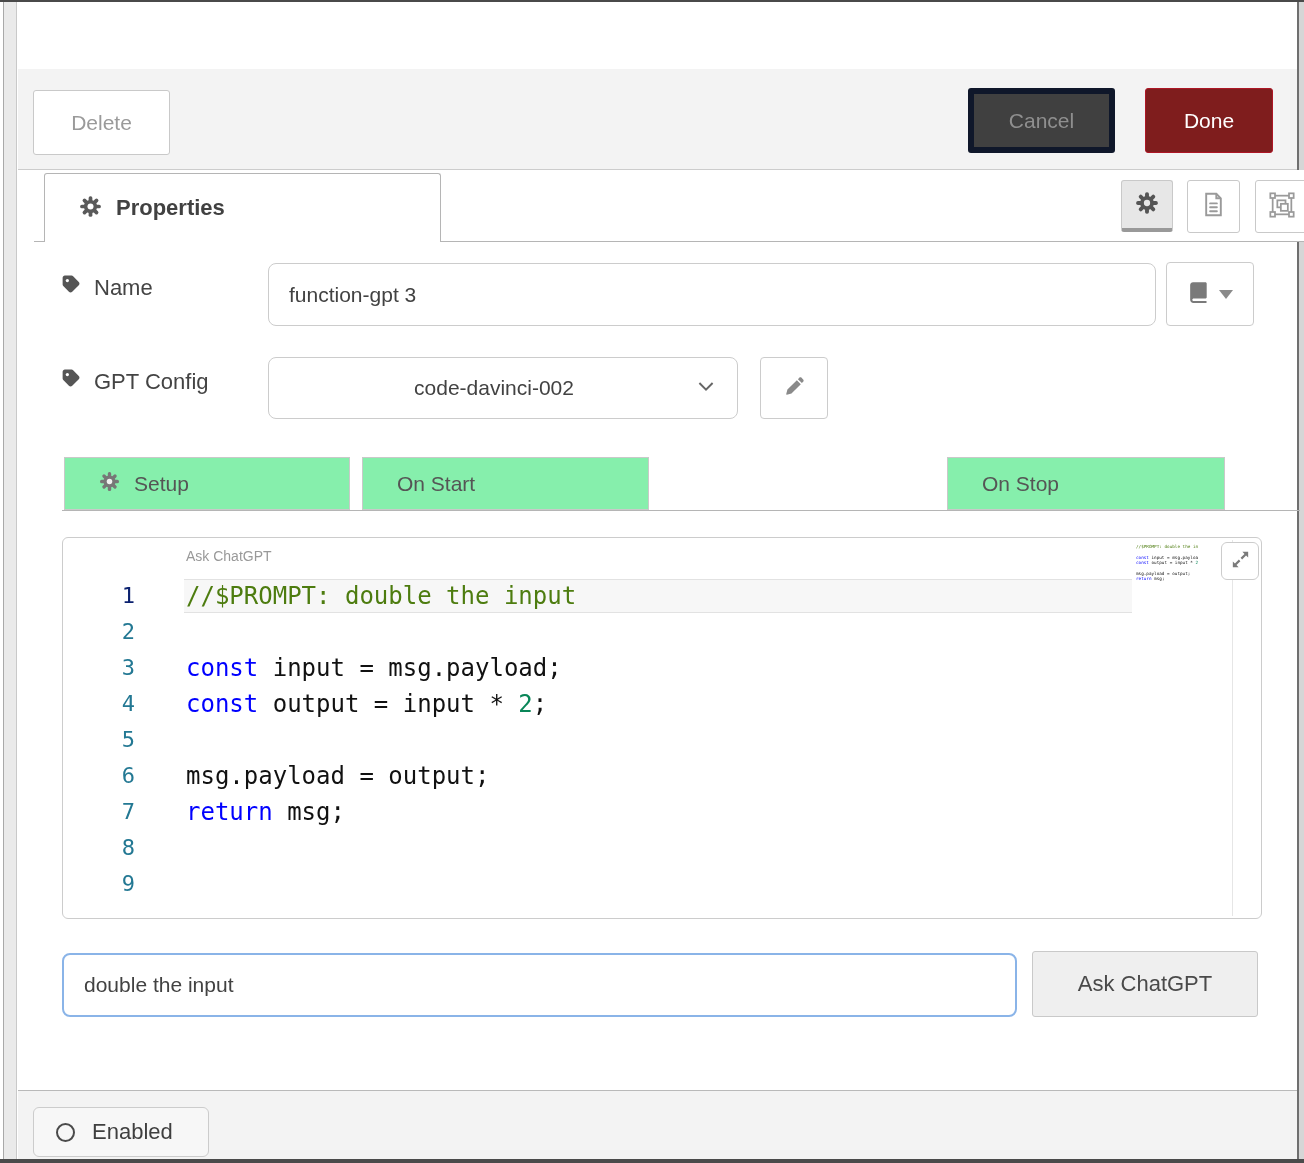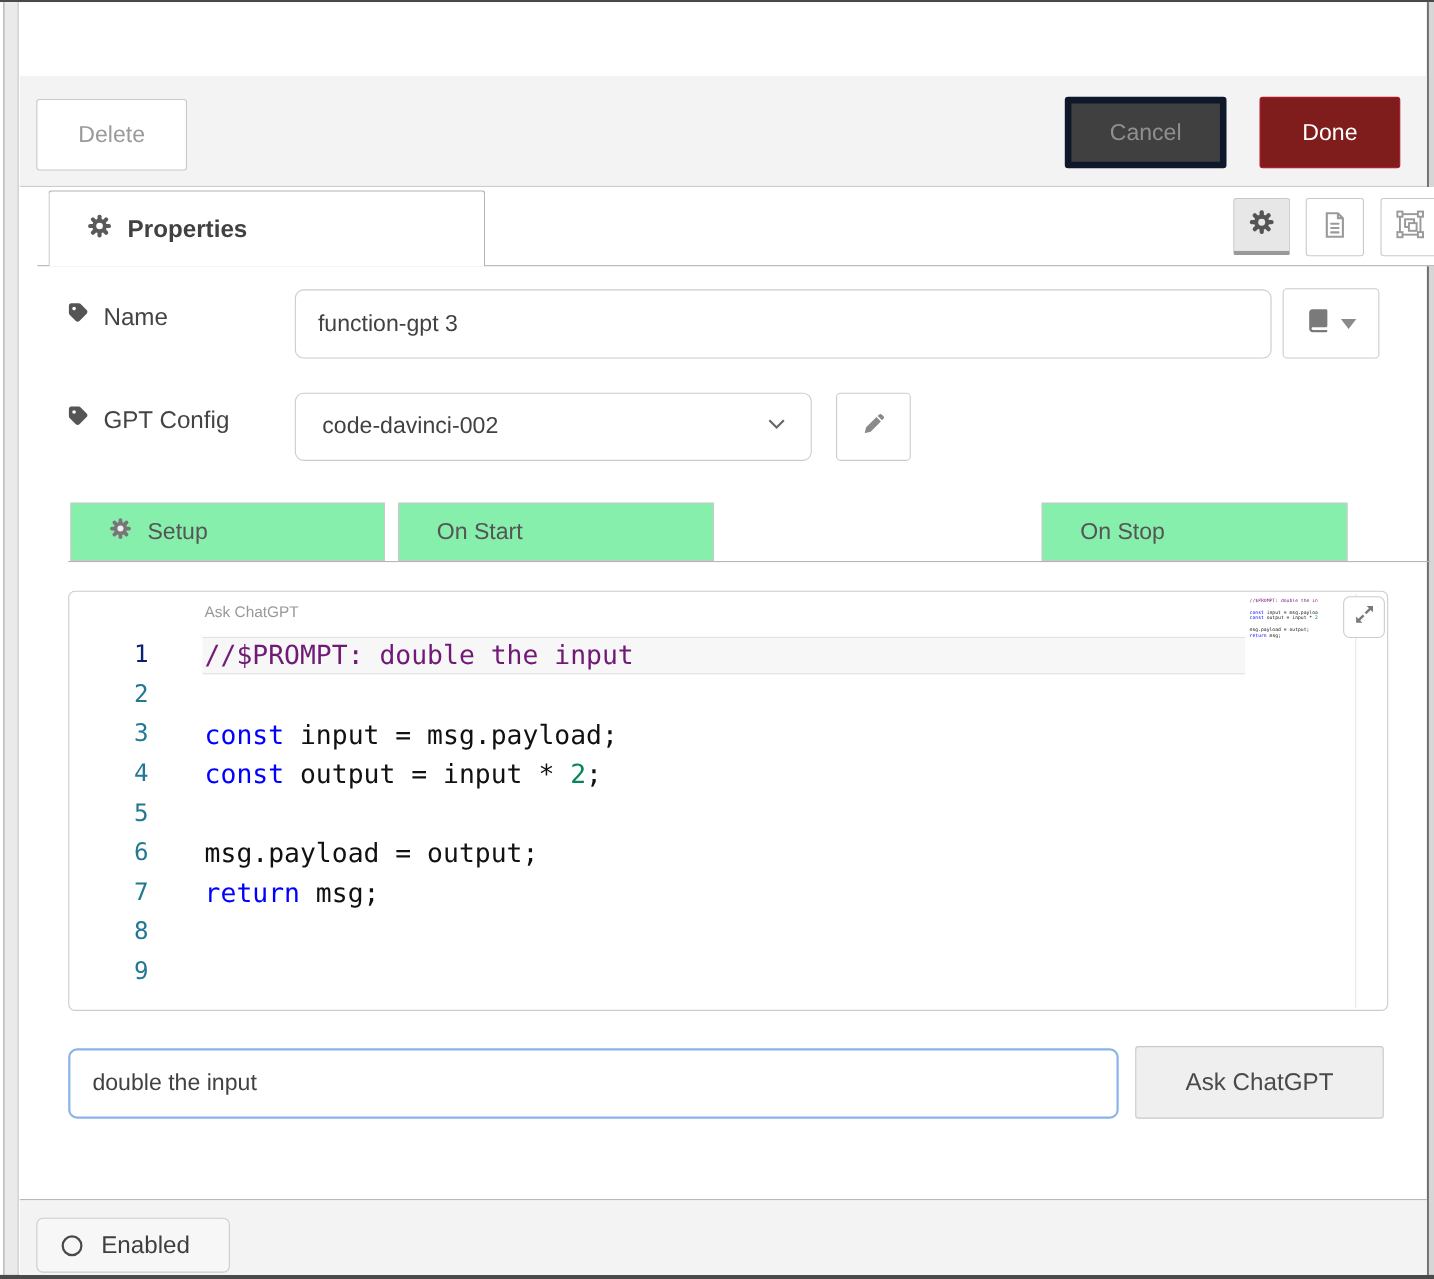--- a/index.html
+++ b/index.html
@@ -39,37 +39,37 @@
 
   
   .field-label { position:absolute; display:flex; align-items:center; gap:13px; font-size:22px; color:#444; }
   .lab-name { left:42px; top:272px; }
   .lab-gpt  { left:42px; top:366px; }
   .txt-input { position:absolute; border:1px solid #ccc; border-radius:8px; font-size:21px; color:#424242; padding:0 20px; font-family:"Liberation Sans",sans-serif; background:#fff; outline:none; }
   .inp-name { left:250px; top:261px; width:888px; height:63px; }
   .book-btn { position:absolute; left:1148px; top:260px; width:88px; height:64px; background:#fff; border:1px solid #ccc; border-radius:4px; display:flex; align-items:center; justify-content:center; gap:9px; cursor:pointer; }
   .caret-down { width:0; height:0; border-left:7px solid transparent; border-right:7px solid transparent; border-top:9px solid #8a8a8a; }
   .gpt-select { position:absolute; left:250px; top:355px; width:470px; height:62px; border:1px solid #ccc; border-radius:8px; background:#fff; display:flex; align-items:center; font-size:21px; color:#424242; padding:0 20px 0 24px; cursor:pointer; }
-  .gpt-select .val { flex:1; }
+  .gpt-select .val { flex:1;text-align:center; }
   .pencil-btn { position:absolute; left:742px; top:355px; width:68px; height:62px; background:#fff; border:1px solid #ccc; border-radius:4px; display:flex; align-items:center; justify-content:center; cursor:pointer; }
 
   
   .ed-tabs { position:absolute; left:44px; top:455px; width:1238px; height:54px; border-bottom:1px solid #b5b5b5; }
   .ed-tab { position:absolute; top:0; height:53px; background:#86efac; border:1px solid #c9c9c9; display:flex; align-items:center; gap:14px; padding-left:34px; font-size:21px; color:#555; cursor:pointer; }
   .ed-tab.active { background:#fff; height:57px; border-bottom:none; font-weight:bold; color:#333; z-index:2; }
 
   
   .editor { position:absolute; left:44px; top:535px; width:1200px; height:382px; background:#fff; border:1px solid #ccc; border-radius:6px; overflow:hidden; }
   .codelens { position:absolute; left:123px; top:10px; font-size:14px; color:#999; cursor:pointer; }
   .line-highlight { position:absolute; left:121px; width:948px; height:34px; background:#f7f7f7; border-top:1px solid #e2e2e2; border-bottom:1px solid #e2e2e2; }
   .cl { position:absolute; left:0; right:0; height:36px; line-height:36px; }
   .cl .ln { position:absolute; left:0; width:72px; text-align:right; font-family:"DejaVu Sans Mono",monospace; font-size:22px; color:#237893; }
   .cl .ln.act { color:#0b216f; }
   .cl .code { position:absolute; left:123px; font-family:"DejaVu Sans Mono",monospace; font-size:24px; white-space:pre; color:#111; }
-  .tk-plain { color:#111; } .tk-keyword { color:#0000ff; } .tk-comment { color:#701a75; } .tk-number { color:#098658; }
+  .tk-plain { color:#111; } .tk-keyword { color:#0000ff; } .tk-comment { color:#4d7c0f; } .tk-number { color:#098658; }
   .mm-rule { position:absolute; left:1169px; top:2px; height:376px; width:1px; background:#e6e6e6; }
   .minimap { position:absolute; left:1073px; top:6px; width:62px; overflow:hidden; cursor:pointer; }
   .mm-line { font-family:"DejaVu Sans Mono",monospace; font-size:4.3px; line-height:5.4px; white-space:pre; color:#222; }
   .expand-btn { position:absolute; left:1158px; top:4px; width:38px; height:38px; background:#fff; border:1px solid #ccc; border-radius:6px; display:flex; align-items:center; justify-content:center; cursor:pointer; z-index:3; }
 
   
   .prompt-input { left:44px; top:951px; width:955px; height:64px; border:2px solid #8ab4e8; }
   .ask-btn { position:absolute; left:1014px; top:949px; width:226px; height:66px; background:#efefef; border:1px solid #c9c9c9; border-radius:3px; display:flex; align-items:center; justify-content:center; font-size:22px; color:#4a4a4a; cursor:pointer; }
 
   

